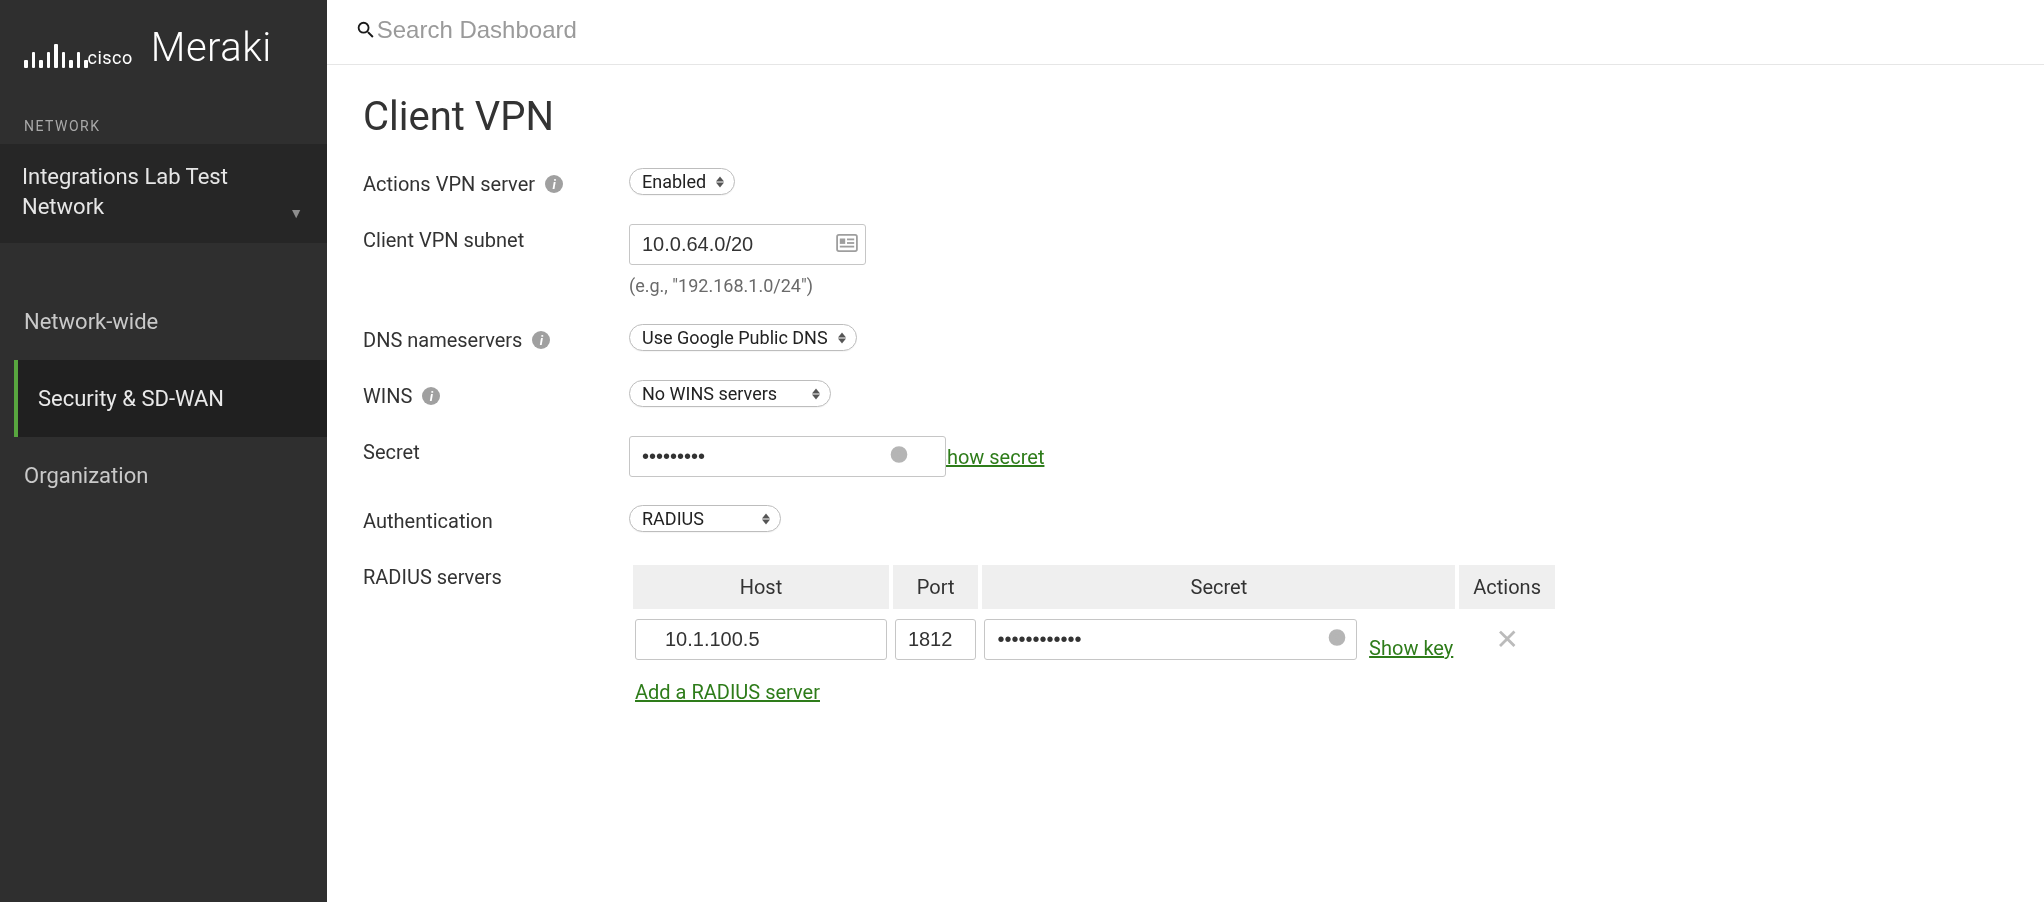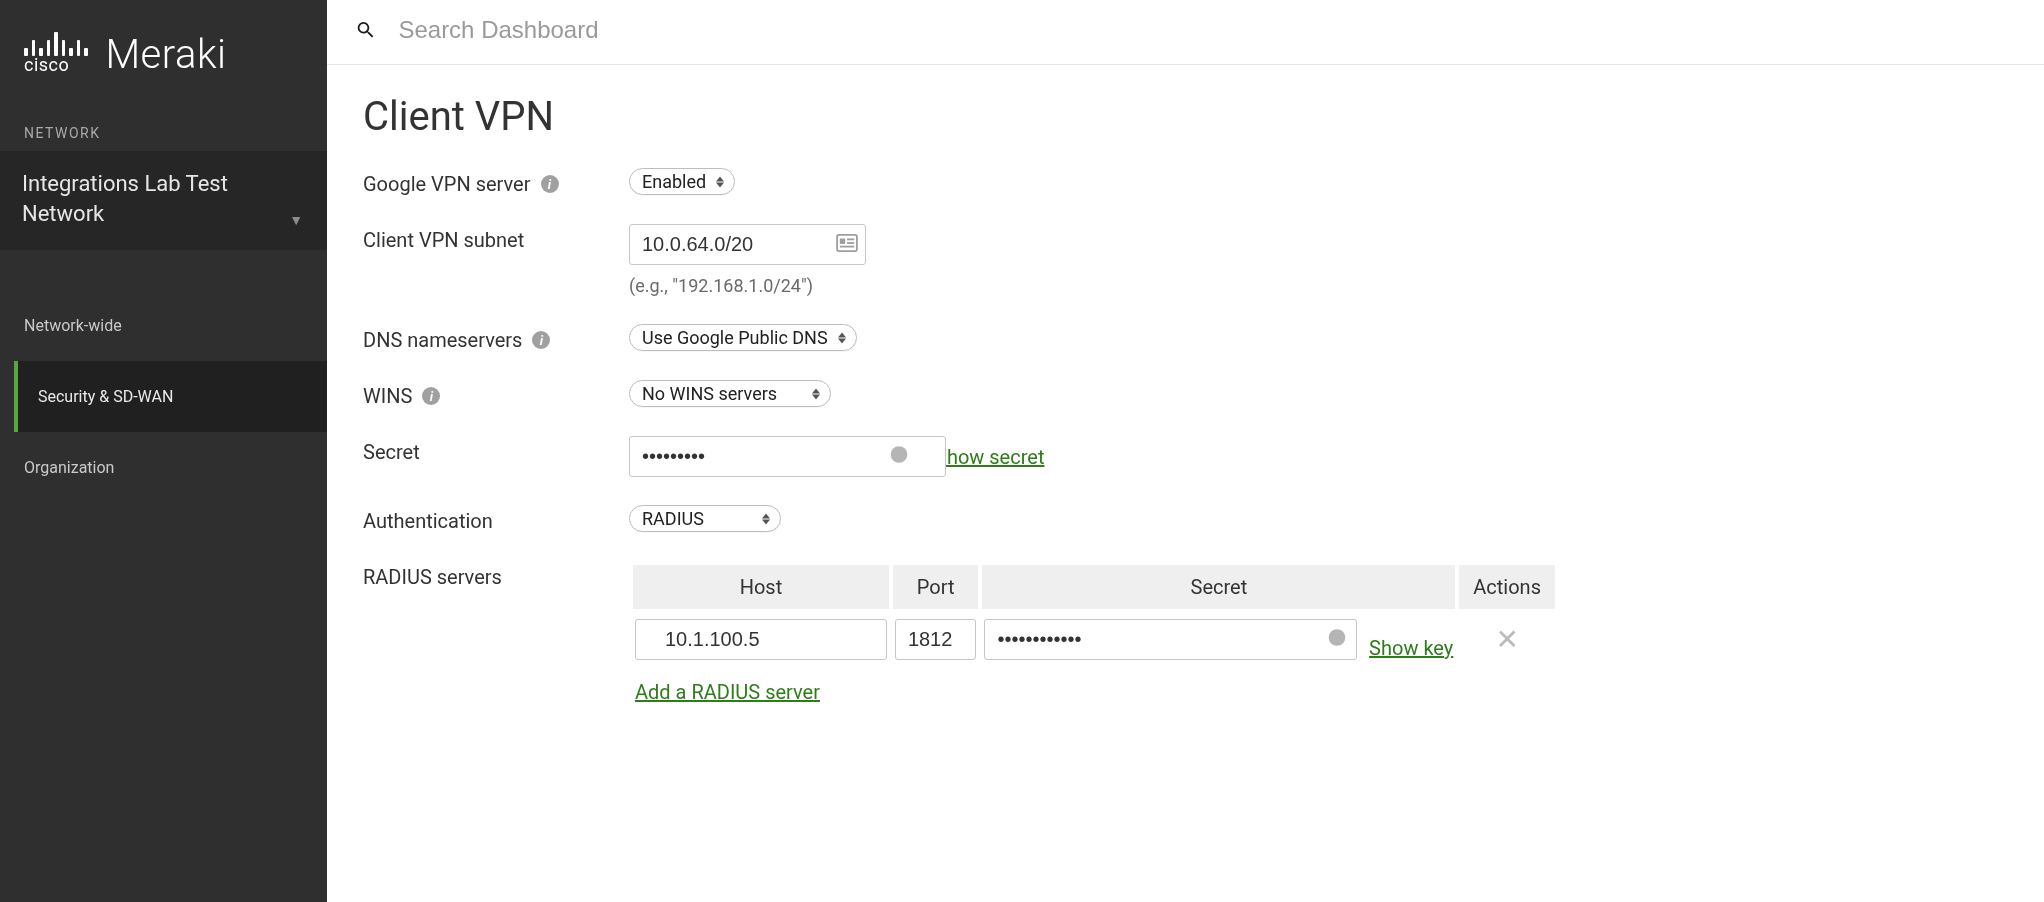--- a/index.html
+++ b/index.html
@@ -2,38 +2,38 @@
 <html><head>
 <meta charset="utf-8">
 <style>
 * { box-sizing: border-box; margin: 0; padding: 0; }
 body { font-family: -apple-system, BlinkMacSystemFont, "Segoe UI", Roboto, Helvetica, Arial, sans-serif; color: #333; background: #fff; }
 .app { display: flex; width: 2044px; height: 902px; overflow: hidden; }
 
 
 .sidebar { width: 327px; min-width: 327px; background: #2f2f2f; color: #fff; display: flex; flex-direction: column; }
 .logo-block { display: flex; align-items: flex-end; gap: 18px; padding: 28px 24px 26px 24px; }
-.cisco-logo { display: flex; flex-direction: column; align-items: flex-start; color: #fff; }
+.cisco-logo { display: flex; flex-direction: row; align-items: flex-end; color: #fff; }
 .cisco-bars { display: flex; align-items: flex-end; gap: 4px; height: 28px; }
 .cisco-bars span { display: block; width: 3.5px; background: #fff; border-radius: 1px; }
 .cisco-name { font-size: 18px; color: #fff; margin-top: -2px; letter-spacing: 0.5px; }
 .meraki-name { font-size: 40px; font-weight: 300; color: #fff; letter-spacing: 0.5px; line-height: 1; }
 
 .side-section-label { font-size: 14px; letter-spacing: 1.5px; color: #a9a9a9; padding: 24px 24px 10px 24px; }
 .network-picker { background: #262626; display: flex; align-items: flex-end; justify-content: space-between; padding: 18px 24px 22px 22px; cursor: pointer; }
 .network-picker .net-name { font-size: 22px; color: #e6e6e6; line-height: 1.35; }
 .network-picker .caret { color: #8d8d8d; font-size: 14px; }
 
-.nav-item { padding: 26px 24px; font-size: 16px; color: #c9c9c9; background: #2f2f2f; cursor: pointer; }
+.nav-item { padding: 26px 24px; font-size: 22px; color: #c9c9c9; background: #2f2f2f; cursor: pointer; }
 .nav-item.active { background: #202020; color: #e9e9e9; position: relative; margin-left: 14px; }
 .nav-item.active::before { content:""; position:absolute; left:0; top:0; bottom:0; width:4px; background:#58a63f; }
 
 
 .main { flex: 1; background: #fff; overflow: hidden; }
-.topbar { display: flex; align-items: center; gap: 22px; padding: 16px 20px 20px 28px; border-bottom: 1px solid #e6e6e6; }
+.topbar { display: flex; align-items: center; padding: 16px 20px 20px 28px; border-bottom: 1px solid #e6e6e6; }
 .search-icon { width: 22px; height: 22px; fill: #1a1a1a; }
 .search-input { border: none; font-size: 24px; color: #999; outline: none; width: 100%; }
 .search-input::placeholder { color: #9a9a9a; }
 
 .content { padding: 28px 36px 28px 36px; }
 .page-title { font-size: 40px; font-weight: 400; color: #333; margin-bottom: 28px; }
 
 .form { display: block; font-size: 20px; }
 .form-row { display: flex; align-items: flex-start; margin-bottom: 28px; }
 .form-label { width: 266px; min-width: 266px; display: flex; align-items: center; gap: 10px; color: #333; font-size: 20px; padding-top: 4px; }
@@ -126,21 +126,21 @@
       <input class="search-input" type="text" placeholder="Search Dashboard" style="">
     </div>
 
     <div class="content">
       <h1 class="page-title">Client VPN</h1>
 
       <div class="form">
 
         <div class="form-row">
           <div class="form-label">
-            <span class="labeltext">Google VPN server</span>
+            <span class="labeltext">Actions VPN server</span>
             <span class="info-icon">i</span>
           </div>
           <div class="form-field">
             <div class="select-wrap">
               <span>Enabled</span>
               <span class="sort-arrows">
                 <svg viewBox="0 0 10 6">
                     <path d="M0 6 L5 0 L10 6 Z"></path>
                   </svg>
                 <svg viewBox="0 0 10 6">

